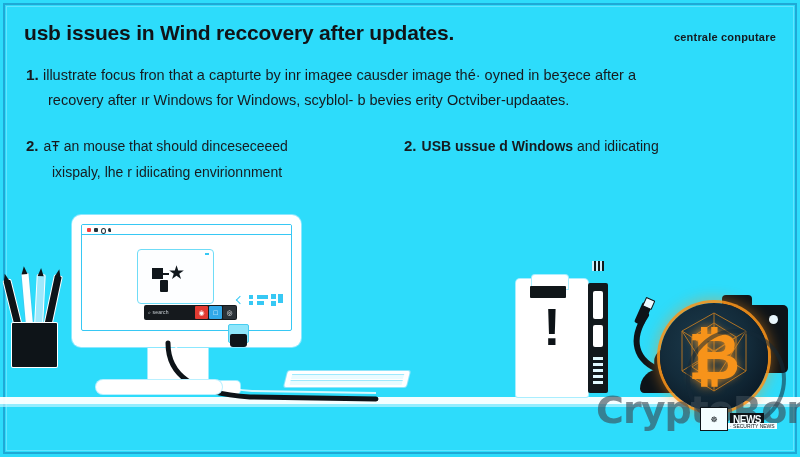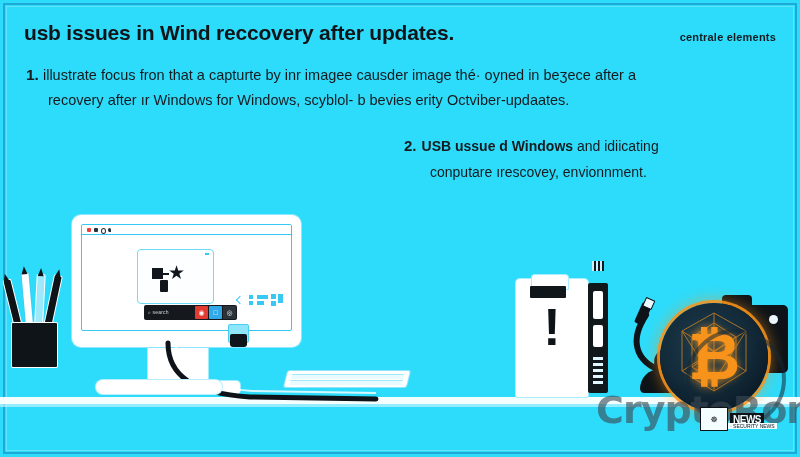--- a/index.html
+++ b/index.html
@@ -308,31 +308,34 @@
 </style>
 </head>
 <body>
 
 <div id="shot">
 
   <div class="slide-border"></div>
   <div class="slide-border inner"></div>
 
   <div class="title">usb issues in Wind reccovery after updates.</div>
-  <div class="corner-note">centrale elements</div>
+  <div class="corner-note">centrale conputare</div>
 
   <div class="item1">
     <span class="num">1.</span><span>illustrate focus fron that a capturte by inr imagee causder image thé· oyned in beʒece after  a</span>
     <span class="l2"><span>recovery after ır Windows for Windows, scyblol- b bevies erity </span><b>Octviber</b><span>-updaates.</span></span>
   </div>
 
+  <div class="col col-left">
+    <span class="num">2.</span><span>aŦ an mouse that should dinceseceeed</span>
+    <span class="l2">ixispaly, lhe r idiicating  envirionnment</span>
+  </div>
 
   <div class="col col-right">
     <span class="num">2.</span><b>USB ussue d Windows</b><span> and idiicating</span>
-    <span class="l2">conputare ırescovey,  envionnment.</span>
   </div>
 
   <div class="art">
 
     <div class="desk"></div>
     <div class="desk2"></div>
 
     <div class="pencil p1">
         <span class="lead"></span>
       </div>

